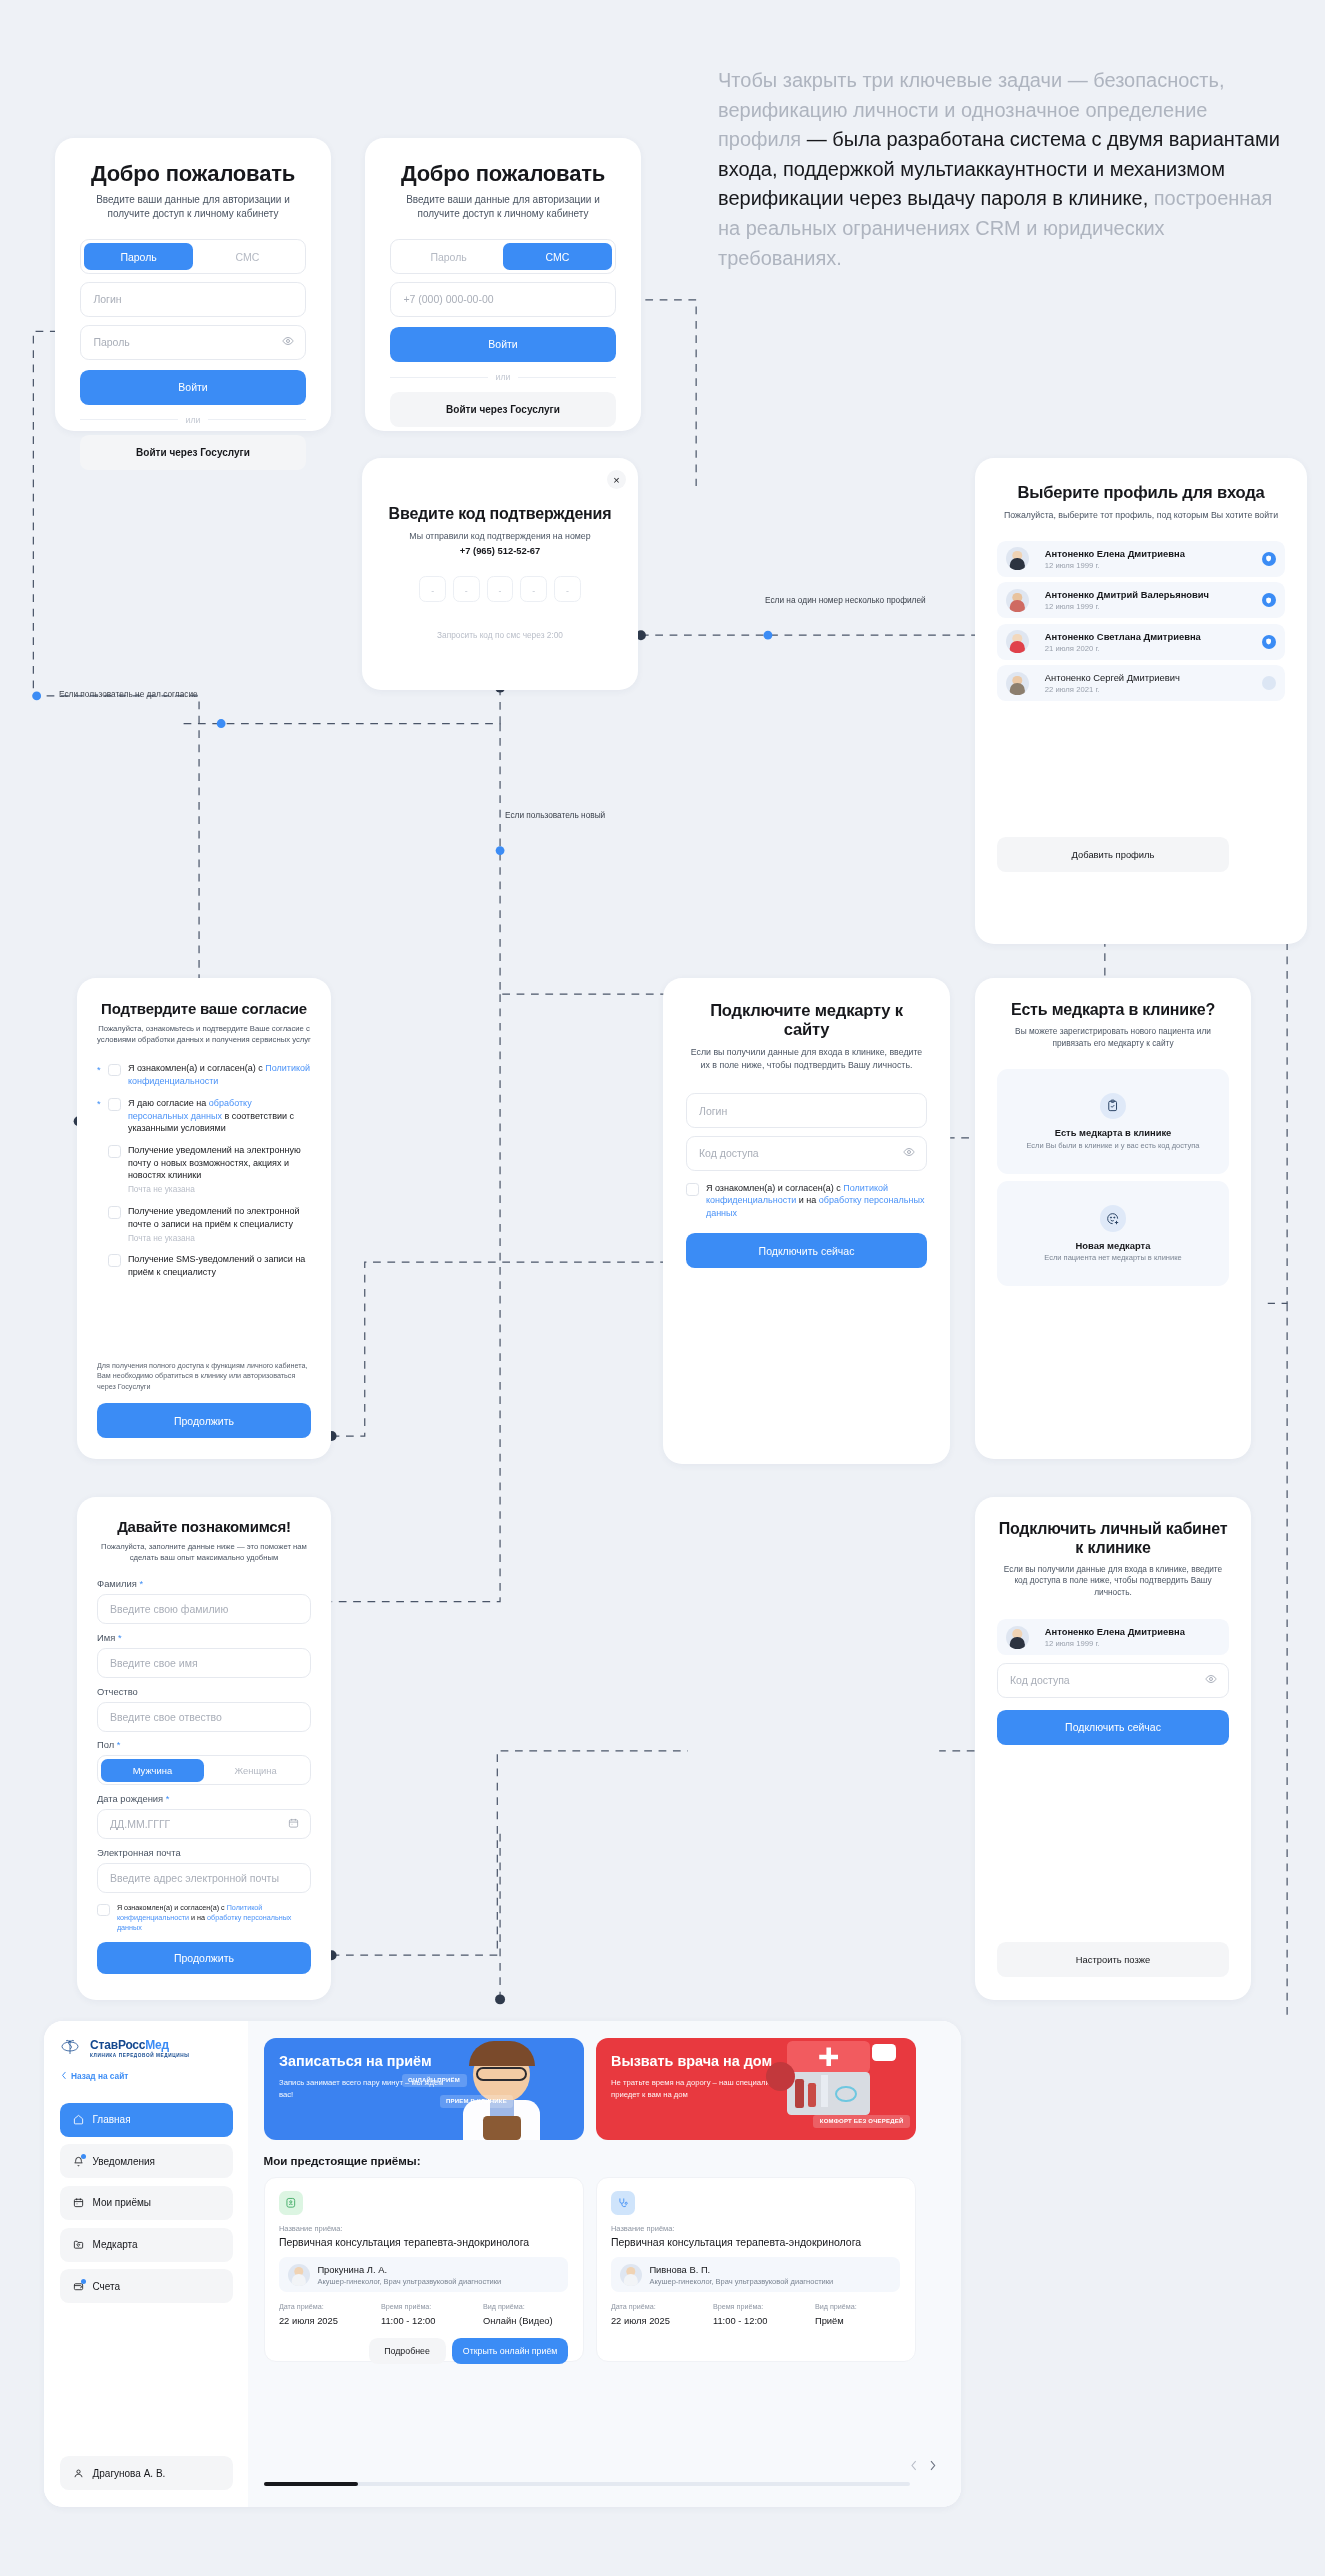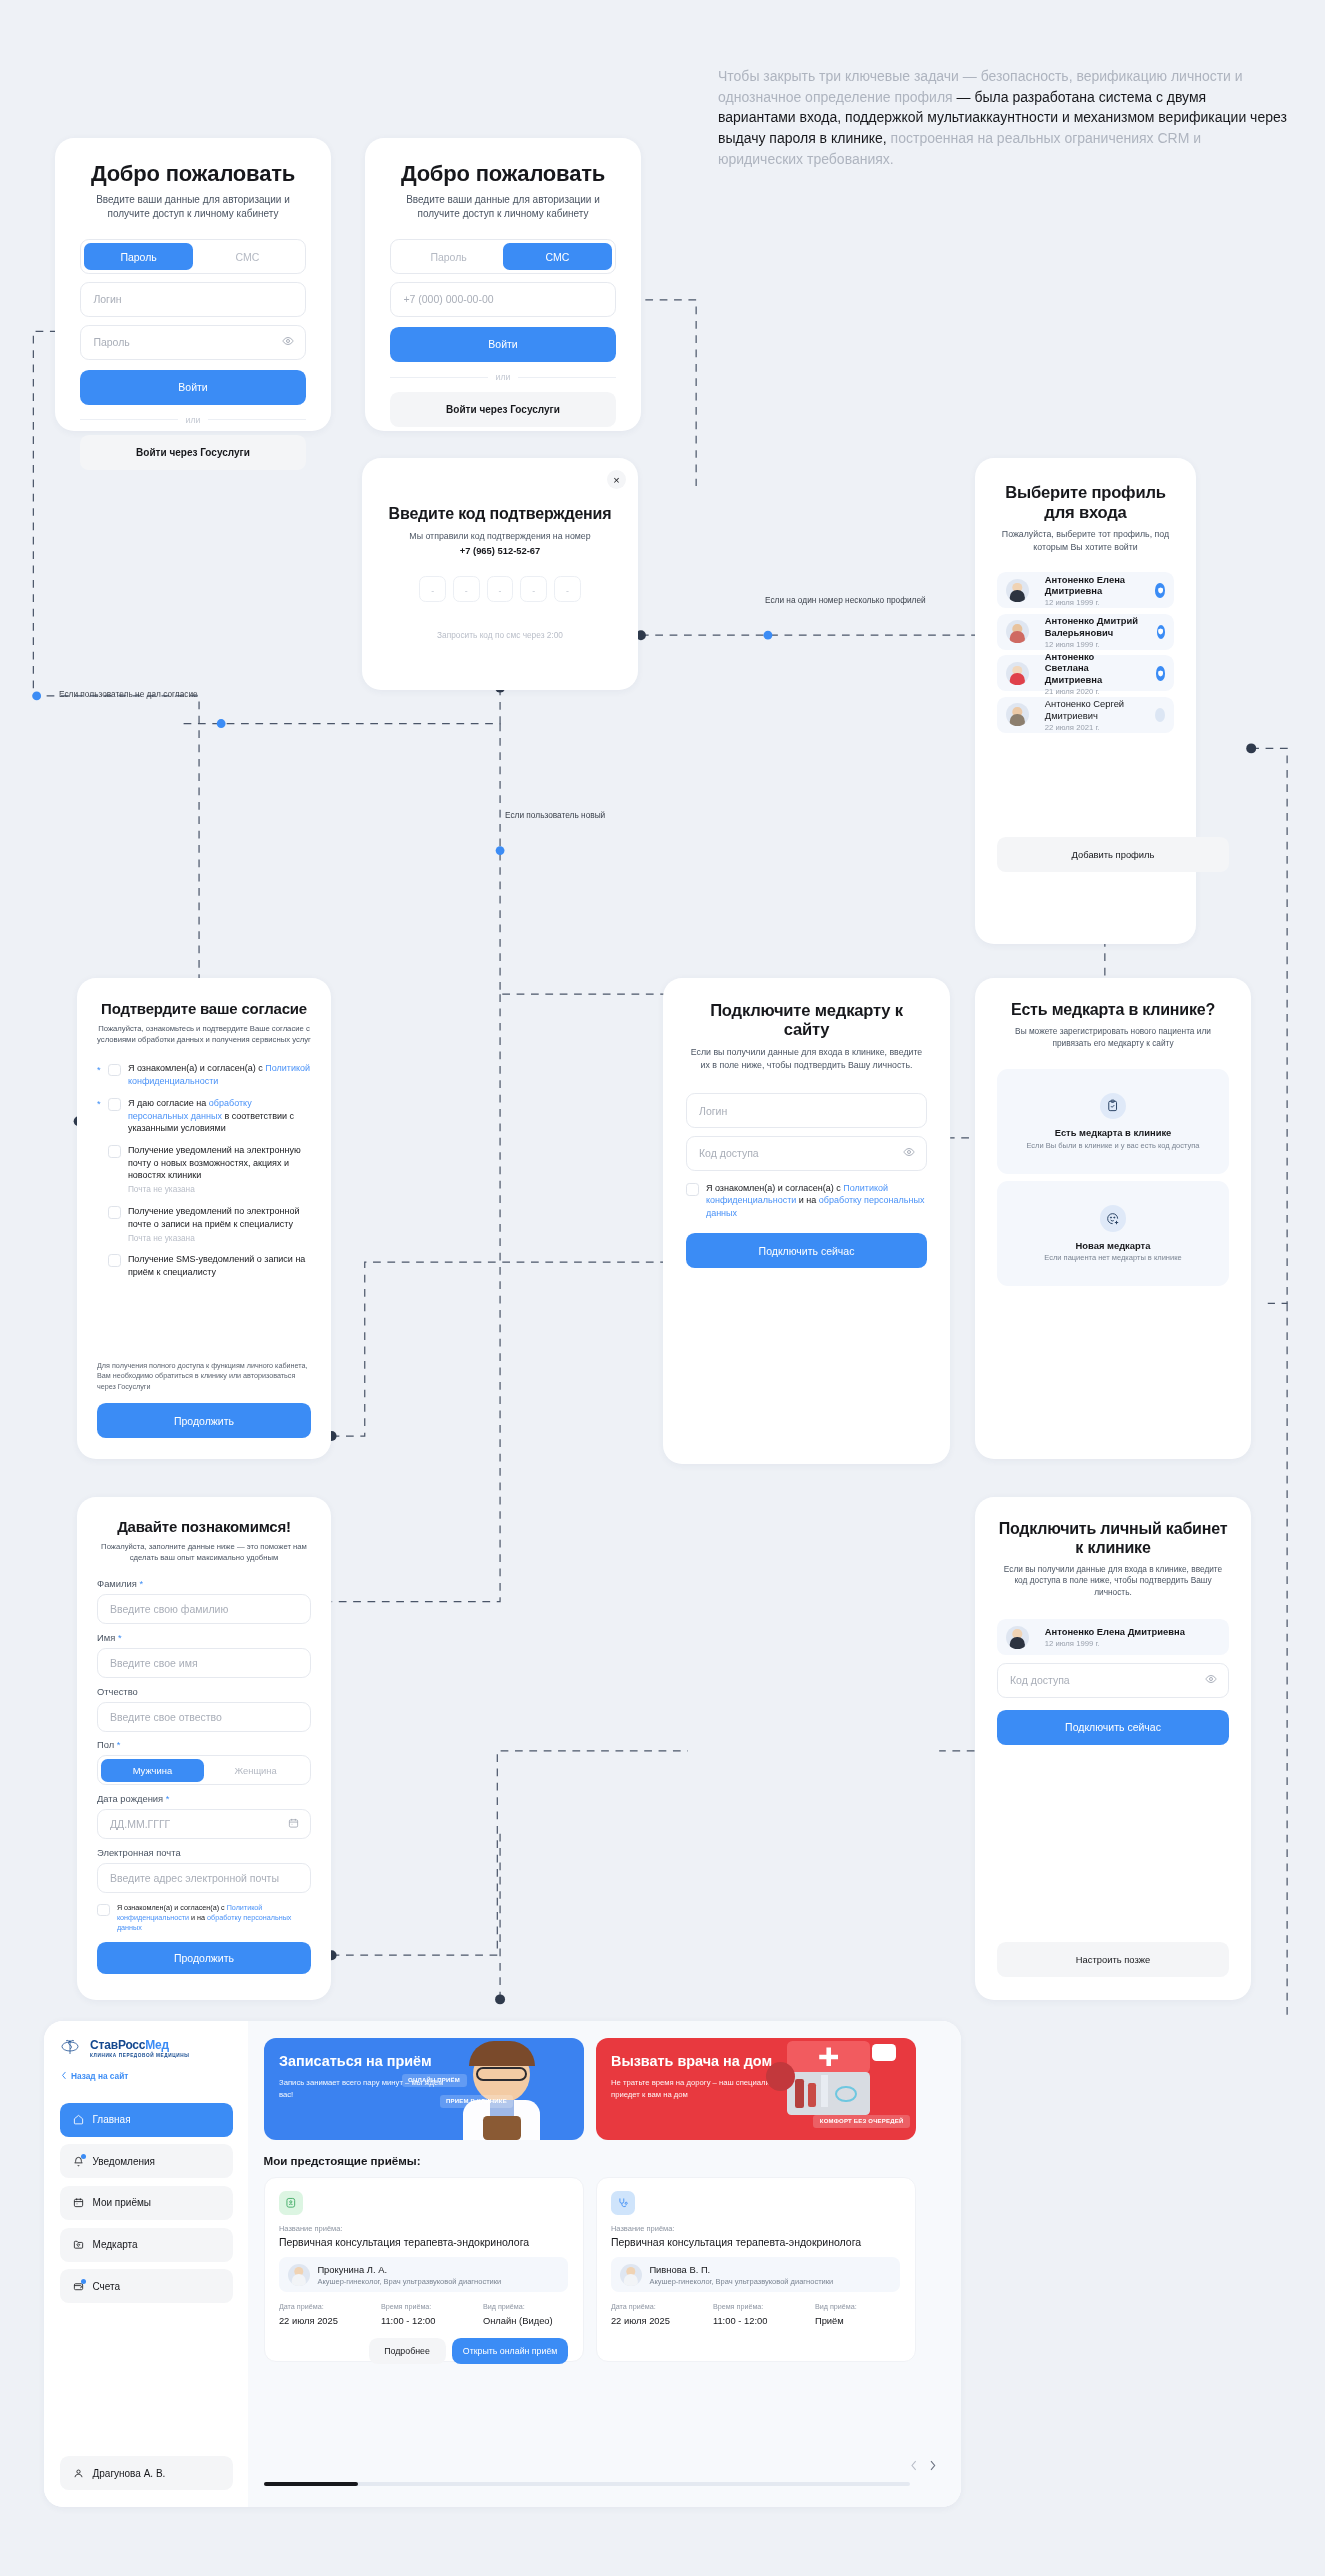--- a/index.html
+++ b/index.html
@@ -178,21 +178,21 @@
   .doc-av::after{content:"";position:absolute;left:50%;bottom:0;width:14.4px;height:11.6px;transform:translateX(-50%);border-radius:7.2px 7.2px 0 0;background:#f2f4f7;}
   .doc-n { font-size:9.4px; color:#17181c; }
   .doc-s { font-size:7.5px; color:#7b8593; margin-top:1.7px; }
   .metacol .k { font-size:7.2px; color:#8e96a3; }
   .metacol .v { font-size:9.4px; color:#17181c; margin-top:3.3px; }
 
   
   .anno { position:absolute; font-size:8.3px; color:#3c424c; line-height:1.5; }
   .hero {
     position:absolute; left:718px; top:66px; width:569px;
-    font-size:14px; line-height:1.48; font-weight:400; color:#17181c;
+    font-size:20px; line-height:1.48; font-weight:400; color:#17181c;
   }
   .hero .mut { color:#aeb4bf; }
   .outro {
     position:absolute; left:961px; top:2430px; width:320px;
     font-size:10.5px; line-height:1.55; color:#3c424c;
   }
 
   
   svg.flow { position:absolute; left:0; top:0; width:1326px; height:2576px; pointer-events:none; }
 </style>
@@ -323,21 +323,21 @@
         <div style="width:26.5px;height:26.5px;border:0.8px solid #eceff4;border-radius:6.6px;display:flex;align-items:flex-end;justify-content:center;padding-bottom:5.5px;color:#c3c8d2;font-size:8.8px;">-</div>
         <div style="width:26.5px;height:26.5px;border:0.8px solid #eceff4;border-radius:6.6px;display:flex;align-items:flex-end;justify-content:center;padding-bottom:5.5px;color:#c3c8d2;font-size:8.8px;">-</div>
         <div style="width:26.5px;height:26.5px;border:0.8px solid #eceff4;border-radius:6.6px;display:flex;align-items:flex-end;justify-content:center;padding-bottom:5.5px;color:#c3c8d2;font-size:8.8px;">-</div>
         <div style="width:26.5px;height:26.5px;border:0.8px solid #eceff4;border-radius:6.6px;display:flex;align-items:flex-end;justify-content:center;padding-bottom:5.5px;color:#c3c8d2;font-size:8.8px;">-</div>
         <div style="width:26.5px;height:26.5px;border:0.8px solid #eceff4;border-radius:6.6px;display:flex;align-items:flex-end;justify-content:center;padding-bottom:5.5px;color:#c3c8d2;font-size:8.8px;">-</div>
       </div>
       <div style="text-align:center;font-size:8.3px;color:#b9bec8;margin-top:28px;">Запросить код по смс через 2:00</div>
     </div>
   </div>
 
-  <div class="card" style="left:975px;top:458px;width:221px;height:486px;">
+  <div class="card" style="left:975px;top:458px;width:332px;height:486px;">
     <div style="padding:25.4px 22px 0;">
       <div class="card-title" style="font-size:16.6px;">Выберите профиль для входа</div>
       <div class="card-sub" style="font-size:8.8px;">Пожалуйста, выберите тот профиль, под которым Вы хотите войти</div>
 
       <div style="margin-top:19px;display:flex;flex-direction:column;gap:5.5px;">
         <div class="prow">
           <div class="pav a1"></div>
           <div>
             <div class="pname">Антоненко Елена Дмитриевна</div>
             <div class="pdate">12 июля 1999 г.</div>

